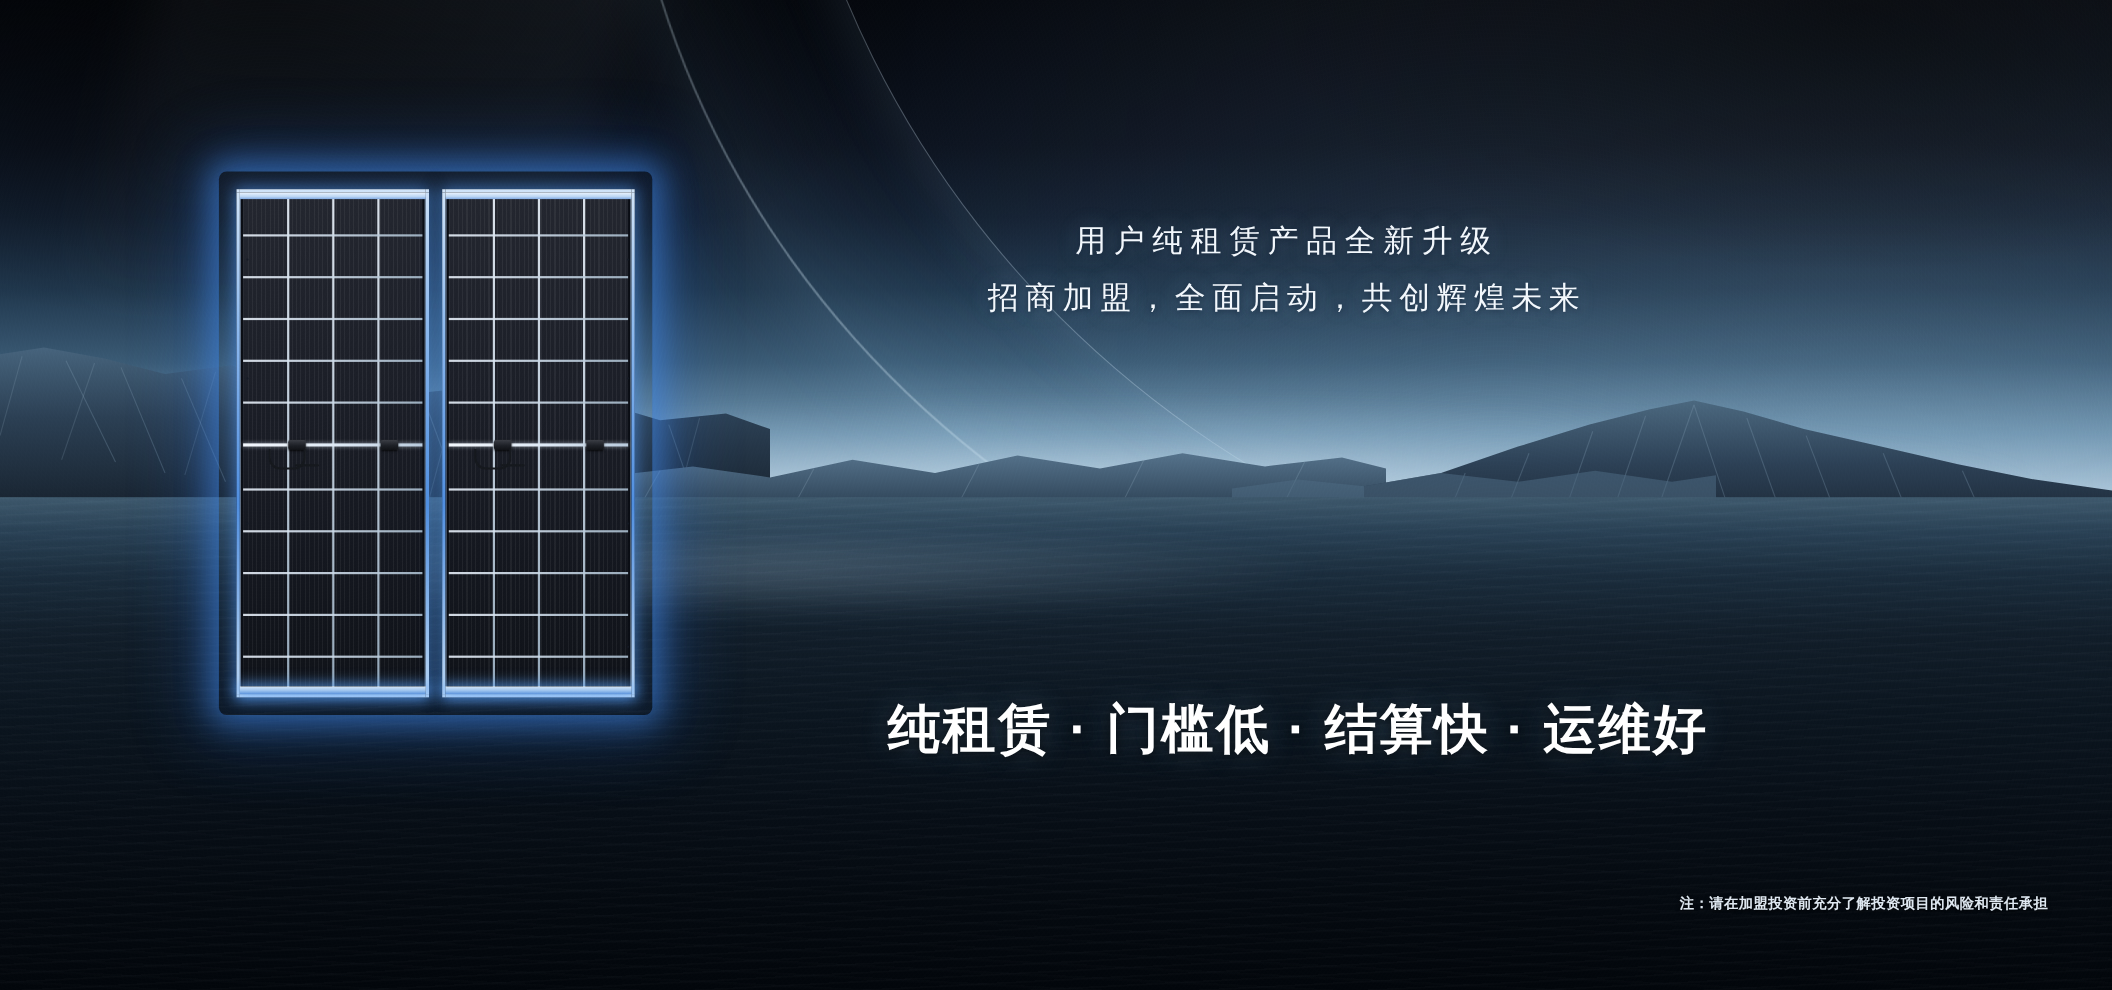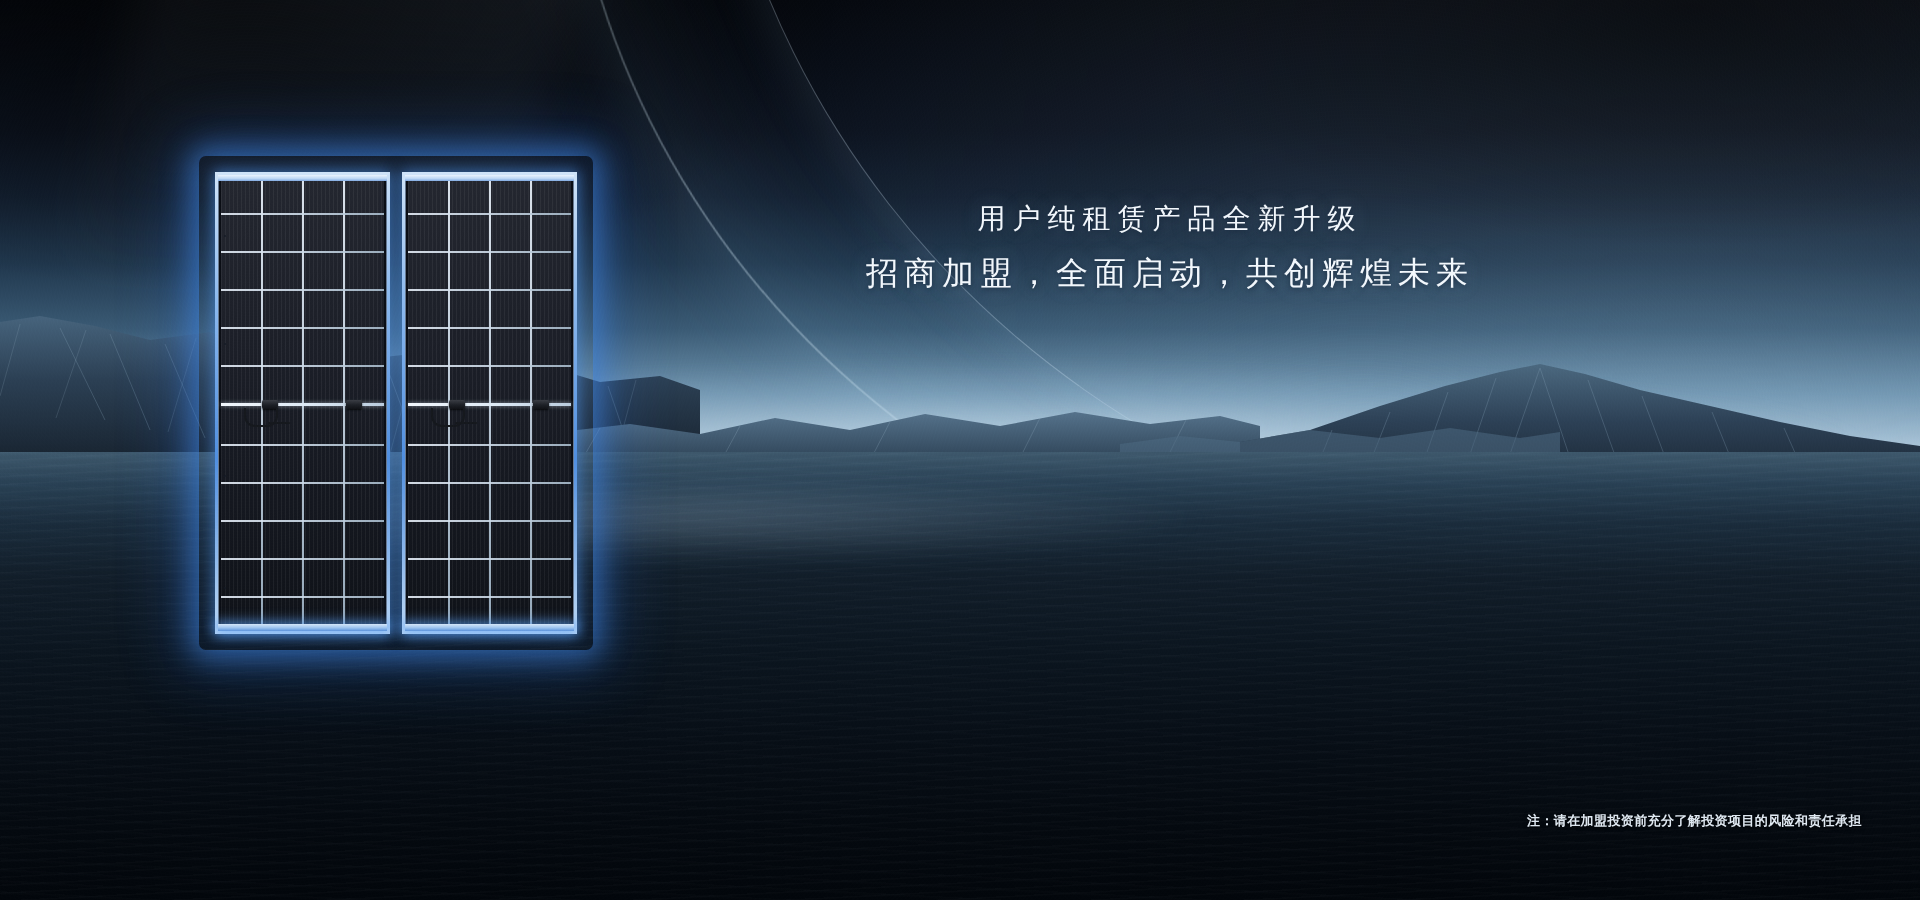--- a/index.html
+++ b/index.html
@@ -283,21 +283,21 @@
     color: #f2f7fc;
     font-size: 28px;
     letter-spacing: 7px;
     line-height: 1.0;
     font-weight: 400;
     text-shadow: 0 1px 6px rgba(10,25,45,0.85), 0 0 18px rgba(160,200,235,0.35);
     white-space: nowrap;
   }
   .headline.line2 {
     margin-top: 24px;
-    font-size: 32px;
+    font-size: 28px;
     letter-spacing: 6px;
   }
 
   #brand-name {
     position: absolute;
     left: 820px;
     top: 338px;
     width: 720px;
     text-align: center;
     font-size: 152px;
@@ -507,17 +507,18 @@
       <div class="panel-bottom-rail"></div>
     </div>
   </div>
 
   <div class="headline-block">
     <div class="headline line1">用户纯租赁产品全新升级</div>
     <div class="headline line2">招商加盟，全面启动，共创辉煌未来</div>
   </div>
 
 
+  <div id="tagline">纯租赁 · 门槛低 · 结算快 · 运维好</div>
 
   <div id="disclaimer">注：请在加盟投资前充分了解投资项目的风险和责任承担</div>
 
   <div class="grain"></div>
 </div>
 
 </body></html>

